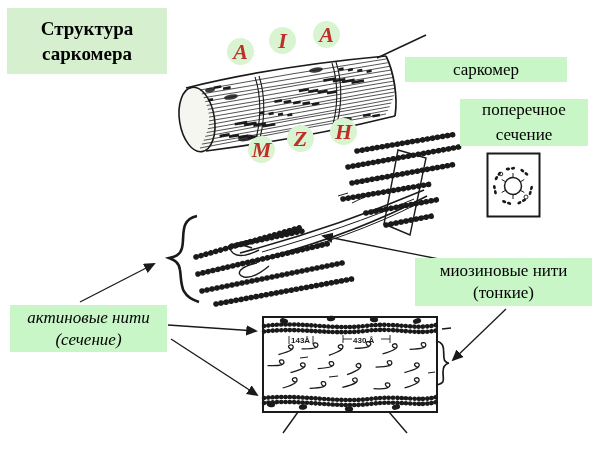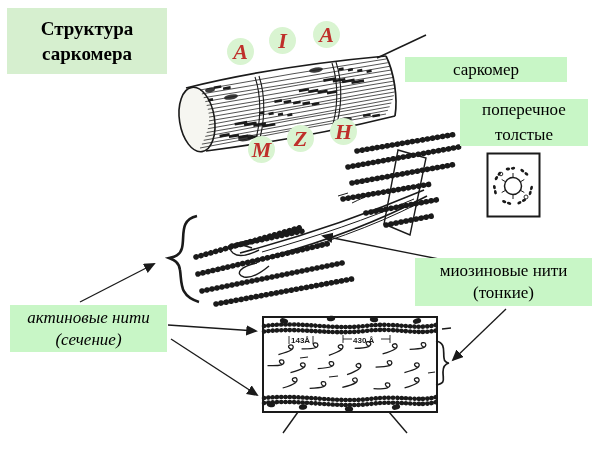--- a/index.html
+++ b/index.html
@@ -260,21 +260,21 @@
   <div class="callout" id="title-box">
     <span>Структура саркомера</span>
   </div>
 
   <div class="callout" id="sarcomere-box">
     <span>саркомер</span>
   </div>
 
   <div class="callout" id="cross-box">
     <span>поперечное</span>
-    <span>толстые</span>
+    <span>сечение</span>
   </div>
 
   <div class="callout" id="actin-box">
     <span>актиновые нити</span>
     <span>(сечение)</span>
   </div>
 
   <div class="callout" id="myosin-box">
     <span>миозиновые нити</span>
     <span>(тонкие)</span>

